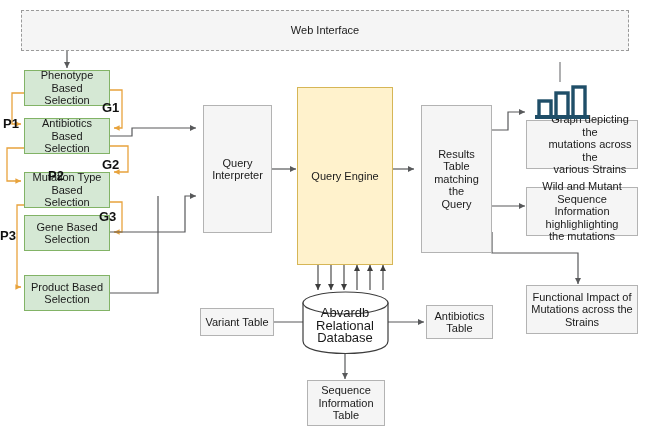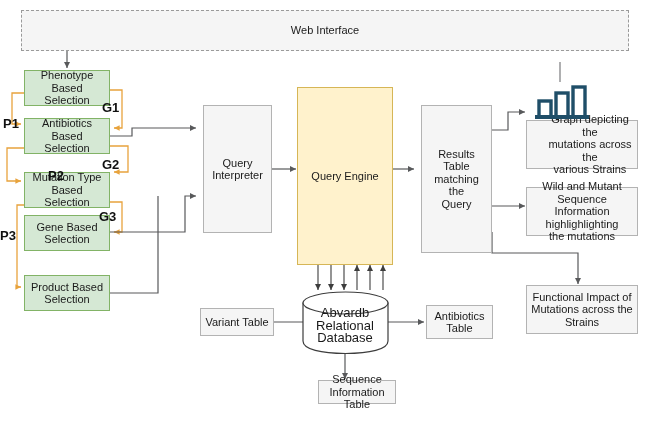--- a/index.html
+++ b/index.html
@@ -212,21 +212,21 @@
   </div>
 
   <div class="node n-grey" style="left:192px; top:308px; width:74px; height:28px;margin-left:8px;">
     <span>Variant Table</span>
   </div>
 
   <div class="node n-grey" style="left:426px; top:305px; width:67px; height:34px;">
     <span>Antibiotics<br>Table</span>
   </div>
 
-  <div class="node n-grey" style="left:318px; top:380px; width:78px; height:24px;">
+  <div class="node n-grey" style="left:307px; top:380px; width:78px; height:46px;">
     <span>Sequence<br>Information<br>Table</span>
   </div>
 
   <div class="edge-label" style="left:3px; top:116px;">P1</div>
   <div class="edge-label" style="left:0px; top:168px;margin-left:48px;">P2</div>
   <div class="edge-label" style="left:0; top:228px;">P3</div>
   <div class="edge-label" style="left:102px; top:100px;">G1</div>
   <div class="edge-label" style="left:102px; top:157px;">G2</div>
   <div class="edge-label" style="left:99px; top:209px;">G3</div>
 

